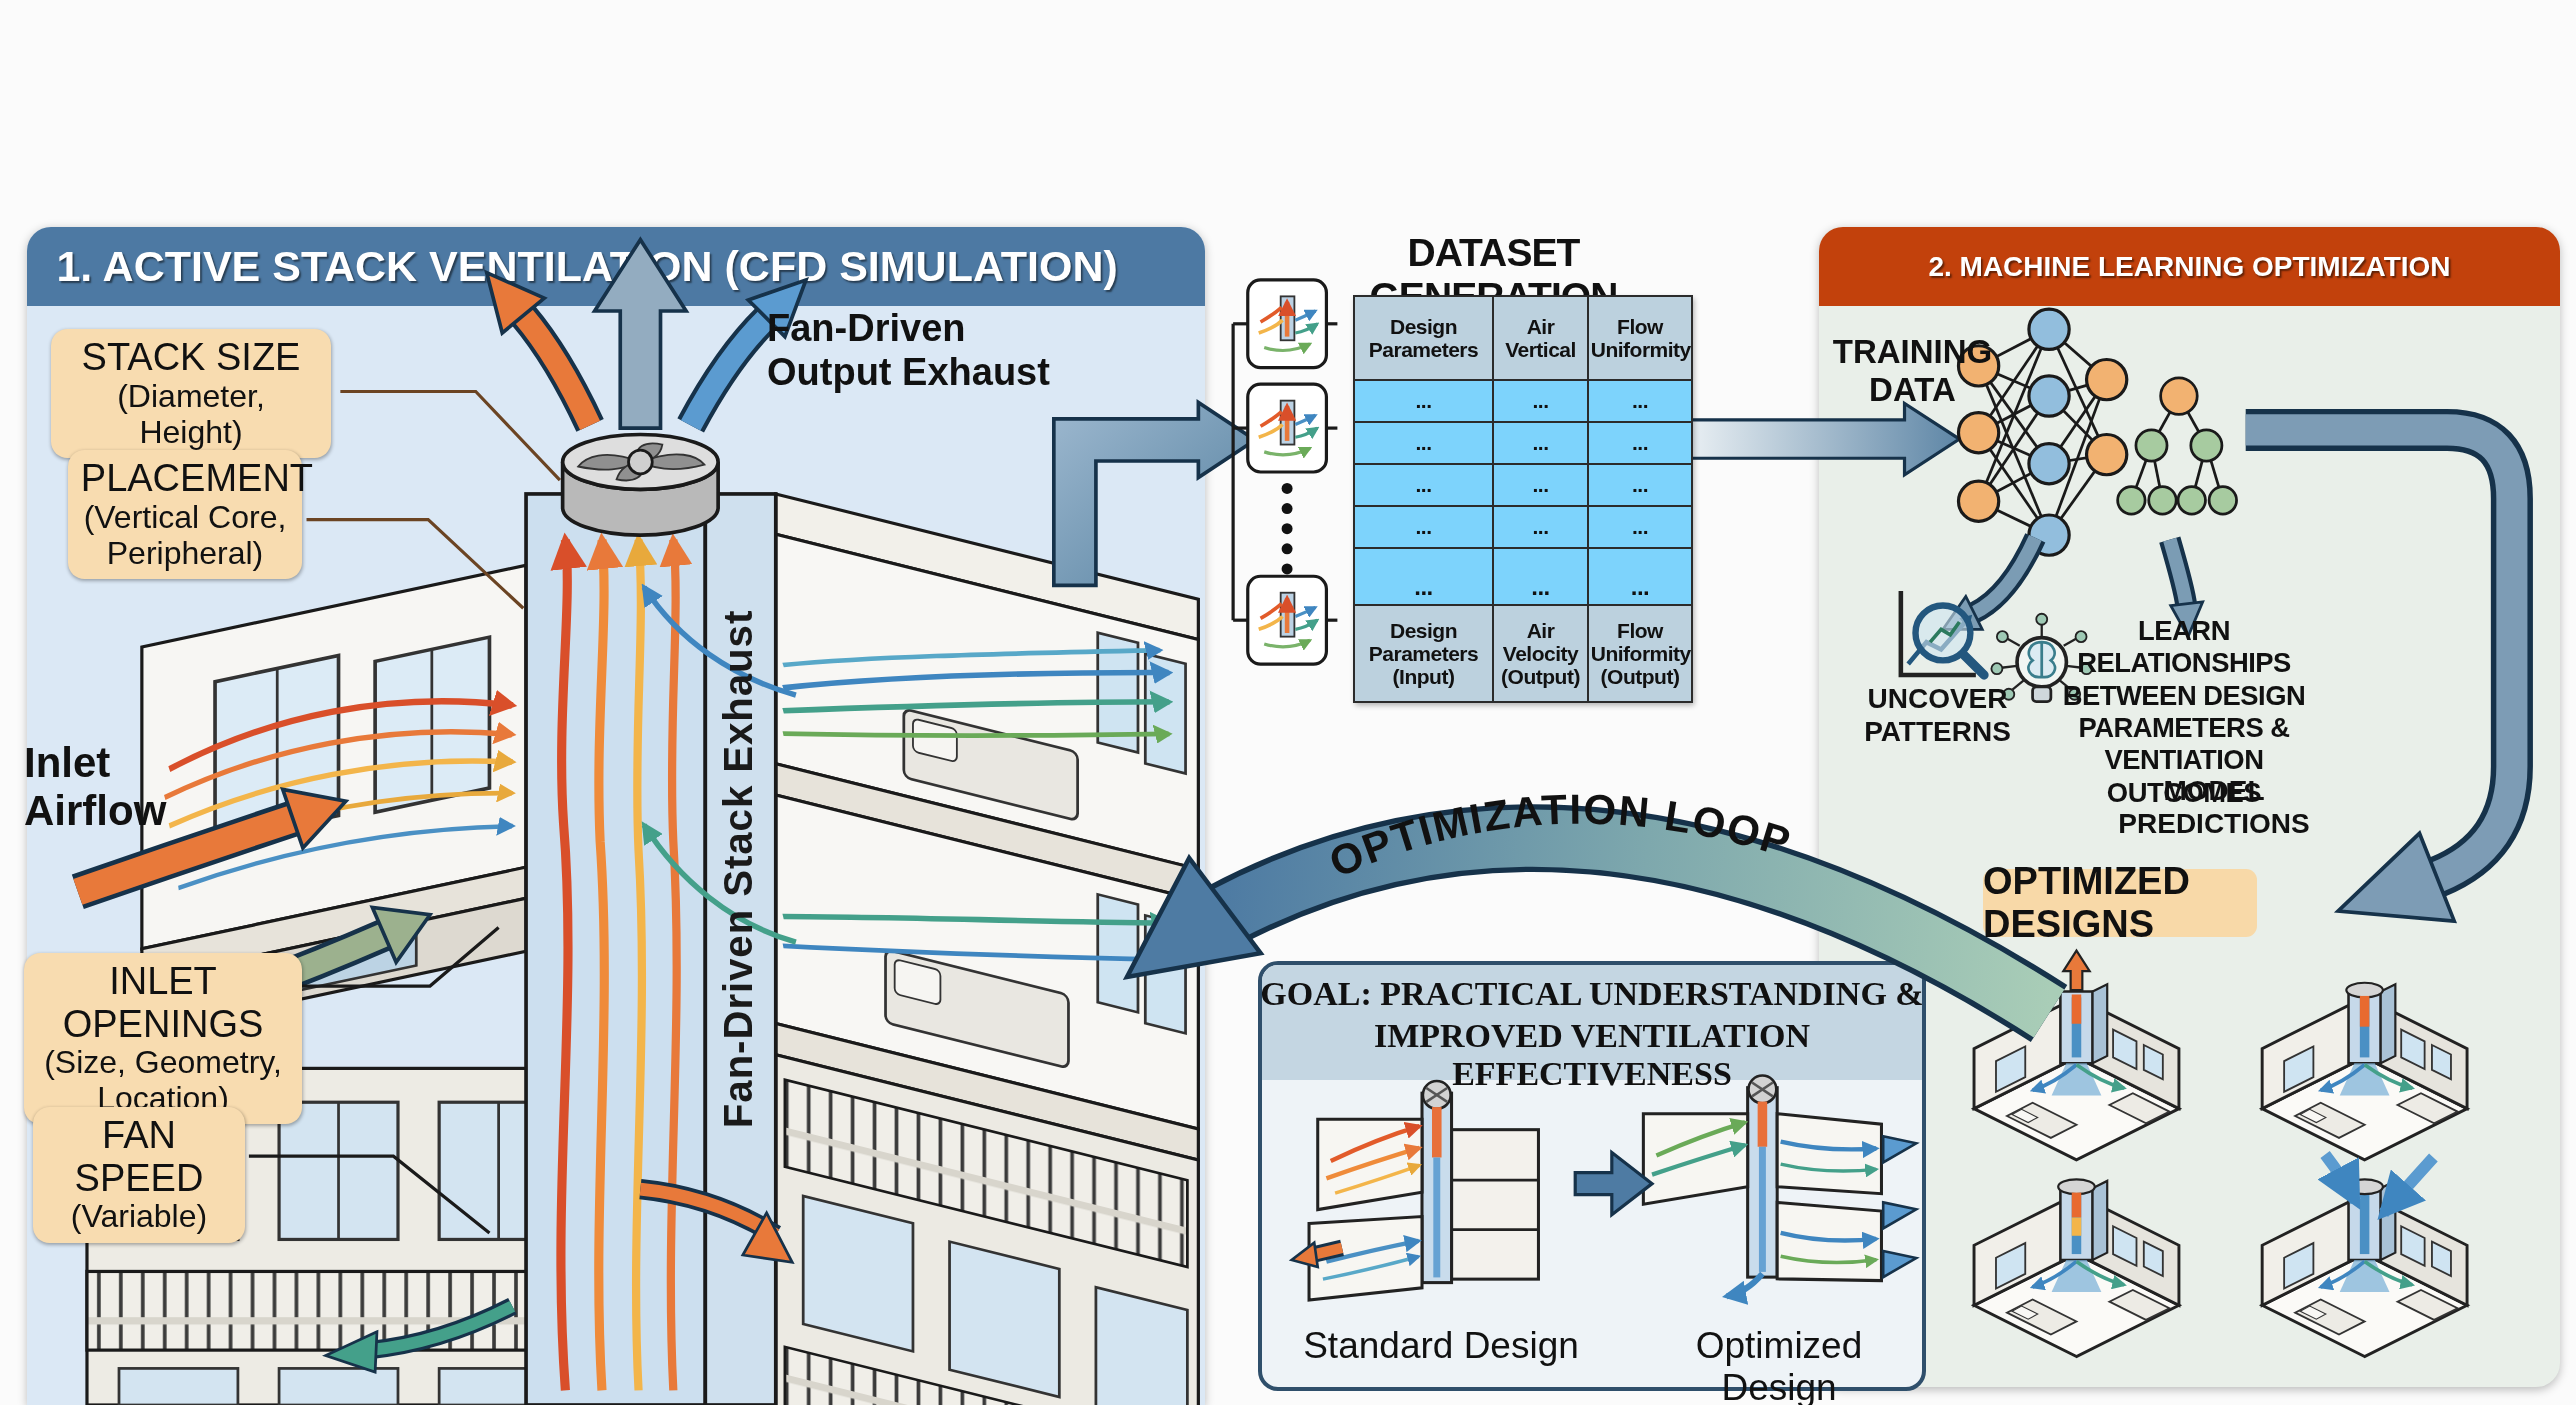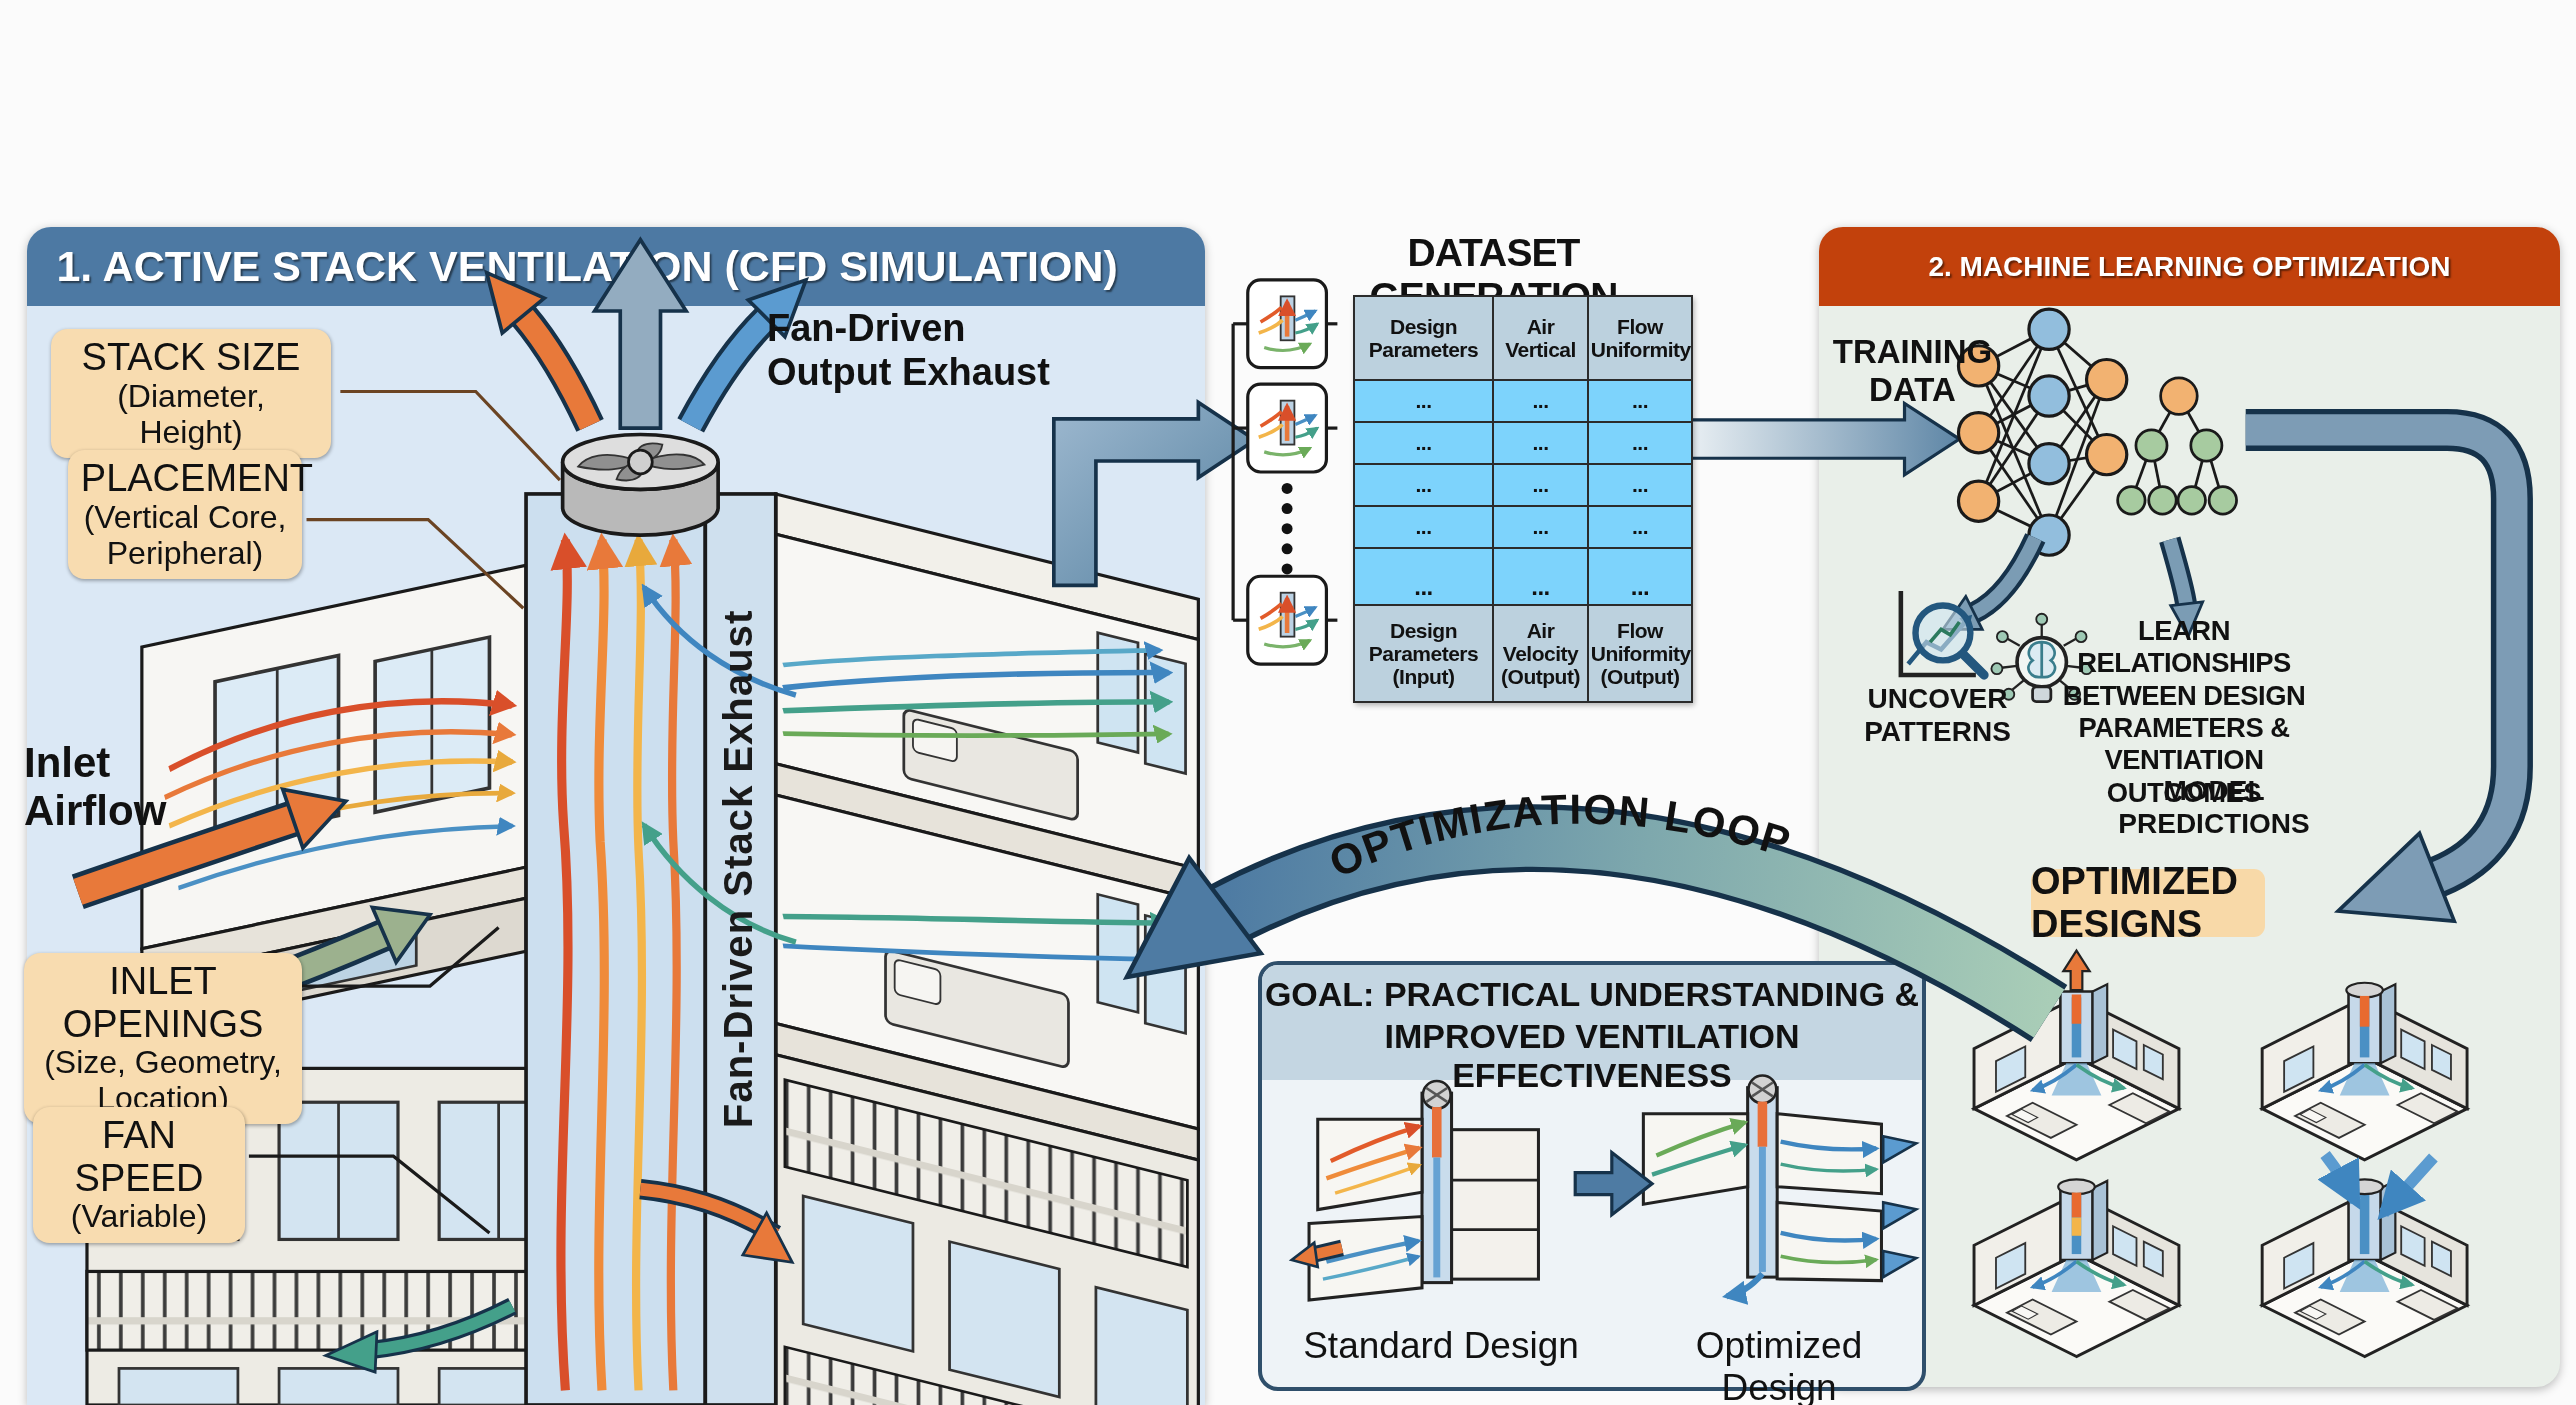--- a/index.html
+++ b/index.html
@@ -46,25 +46,25 @@
                font-size:21px;line-height:1.1;padding:3.7px 1.8px;letter-spacing:-0.5px;}
   .ds-table .hd{background:#bcd1de;height:84px;}
   .ds-table .dr{height:42px;font-size:24px;}
   .ds-table .tall{height:57px;vertical-align:bottom;font-size:24px;}
   .ds-table .ft{background:#bcd1de;height:97px;}
 
   
   .goal-box{position:absolute;left:1258px;top:961px;width:668px;height:430px;background:#eef3f7;
             border:4.6px solid #2f4f6b;border-radius:20px;overflow:hidden;}
   .goal-head{position:absolute;left:0;top:0;width:100%;height:115px;background:#c4d6e2;}
-  .goal-title{position:absolute;width:100%;text-align:center;font-weight:bold;font-size:34px;color:#111;}
-
-  .pill{position:absolute;left:1983px;top:869px;width:234px;height:68px;background:#f8d9a8;
+  .goal-title{position:absolute;width:100%;text-align:center;font-weight:bold;font-size:34px;color:#111;font-family:Liberation Serif, serif;}
+
+  .pill{position:absolute;left:1983px;top:869px;width:274px;height:68px;background:#f8d9a8;
         border-radius:11px;display:flex;align-items:center;justify-content:center;
-        font-weight:bold;font-size:38px;color:#111;margin-left:48px;}
+        font-weight:bold;font-size:38px;color:#111;}
 
   svg text{font-family:"Liberation Sans",sans-serif;}
 </style>
 </head>
 <body>
 
 <div class="stage">
 
   <div class="layer-panels">
 

